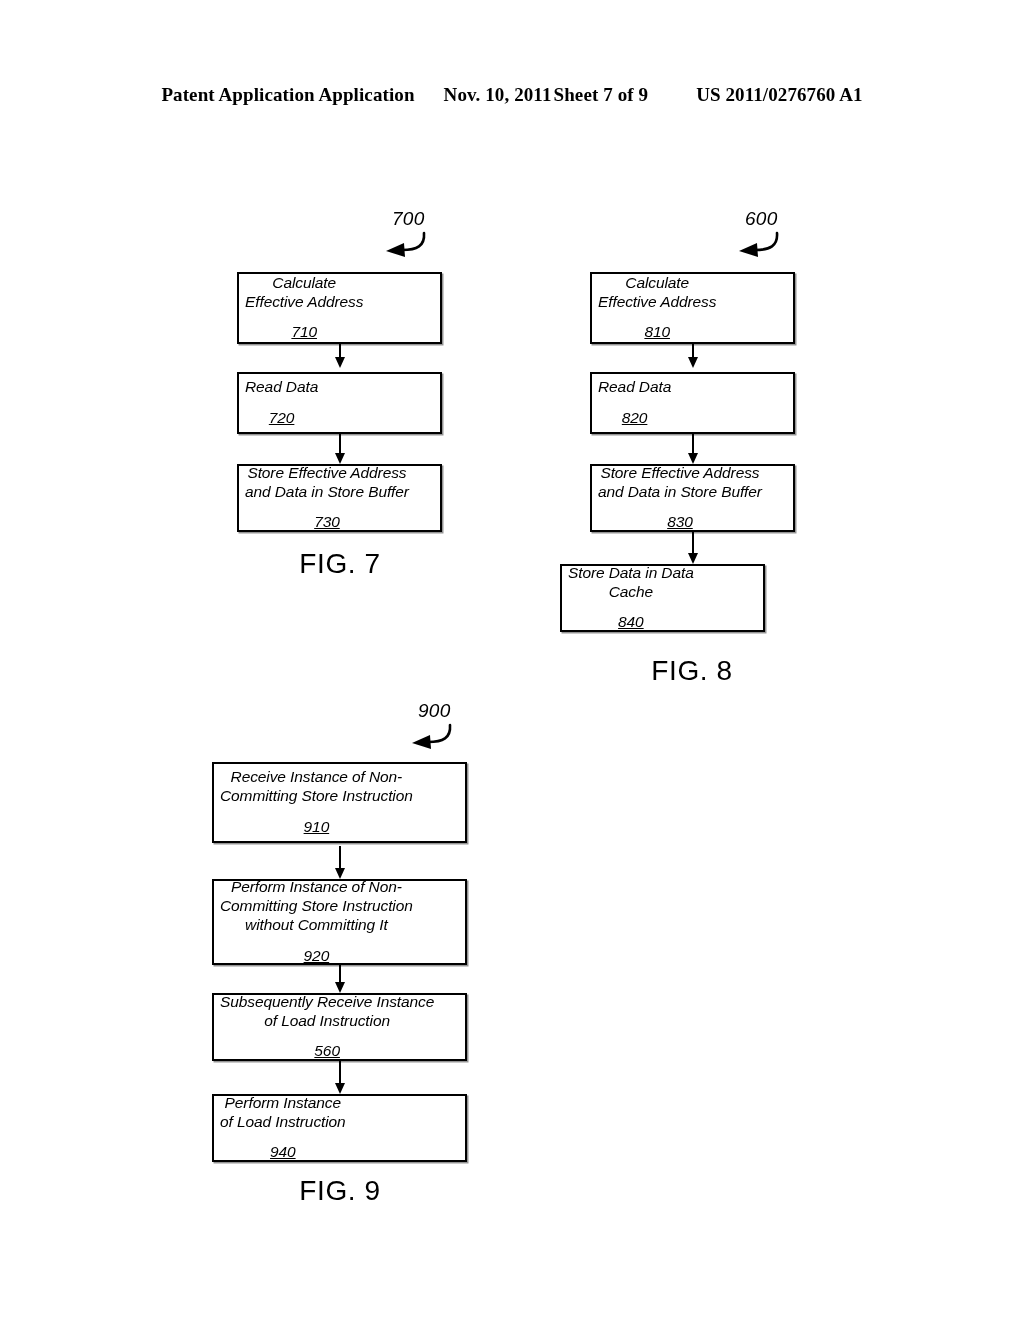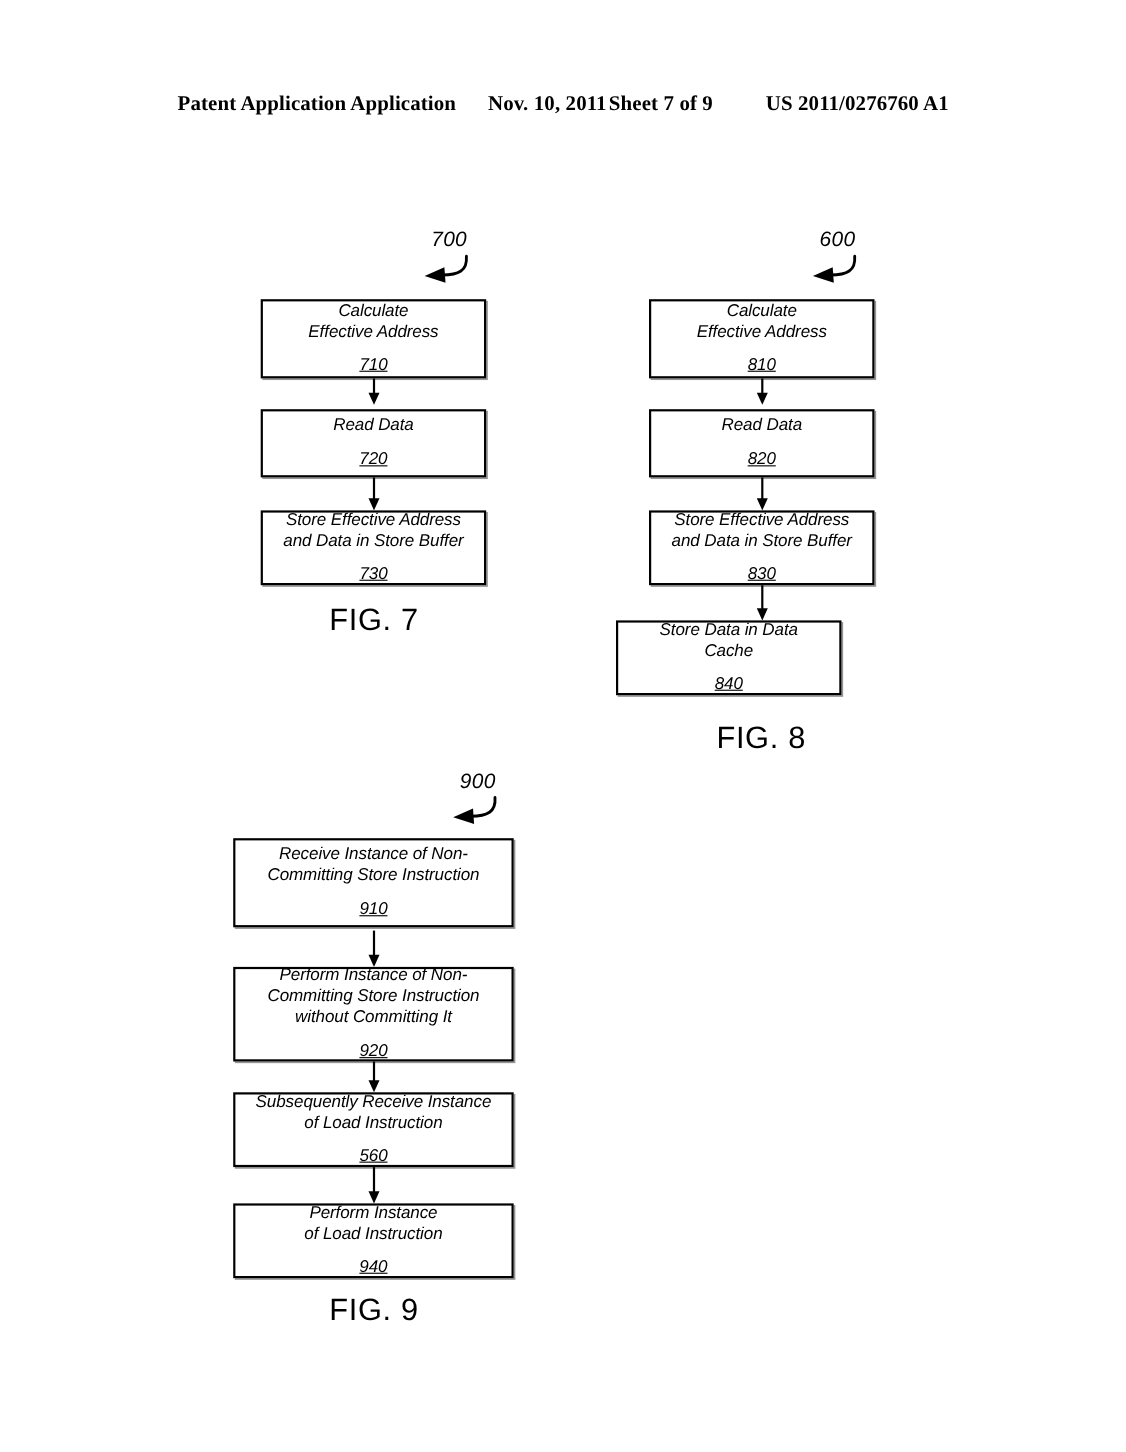--- a/index.html
+++ b/index.html
@@ -49,21 +49,21 @@
   .flowbox {
     position: absolute;
     box-sizing: border-box;
     background: #ffffff;
     border: 2.5px solid #000000;
     
     box-shadow: 1.5px 1.5px 0 0 rgba(0,0,0,0.42),
                 0 0 0 1px rgba(255,255,255,0.0);
     display: flex;
     align-items: center;
-    justify-content: center;
+    justify-content: flex-start;
     text-align: center;
   }
   .flowbox .boxinner {
     display: block;
     font-style: italic;
     font-size: 15.5px;
     line-height: 1.22;
     letter-spacing: -0.1px;
     padding: 0 6px;
   }

